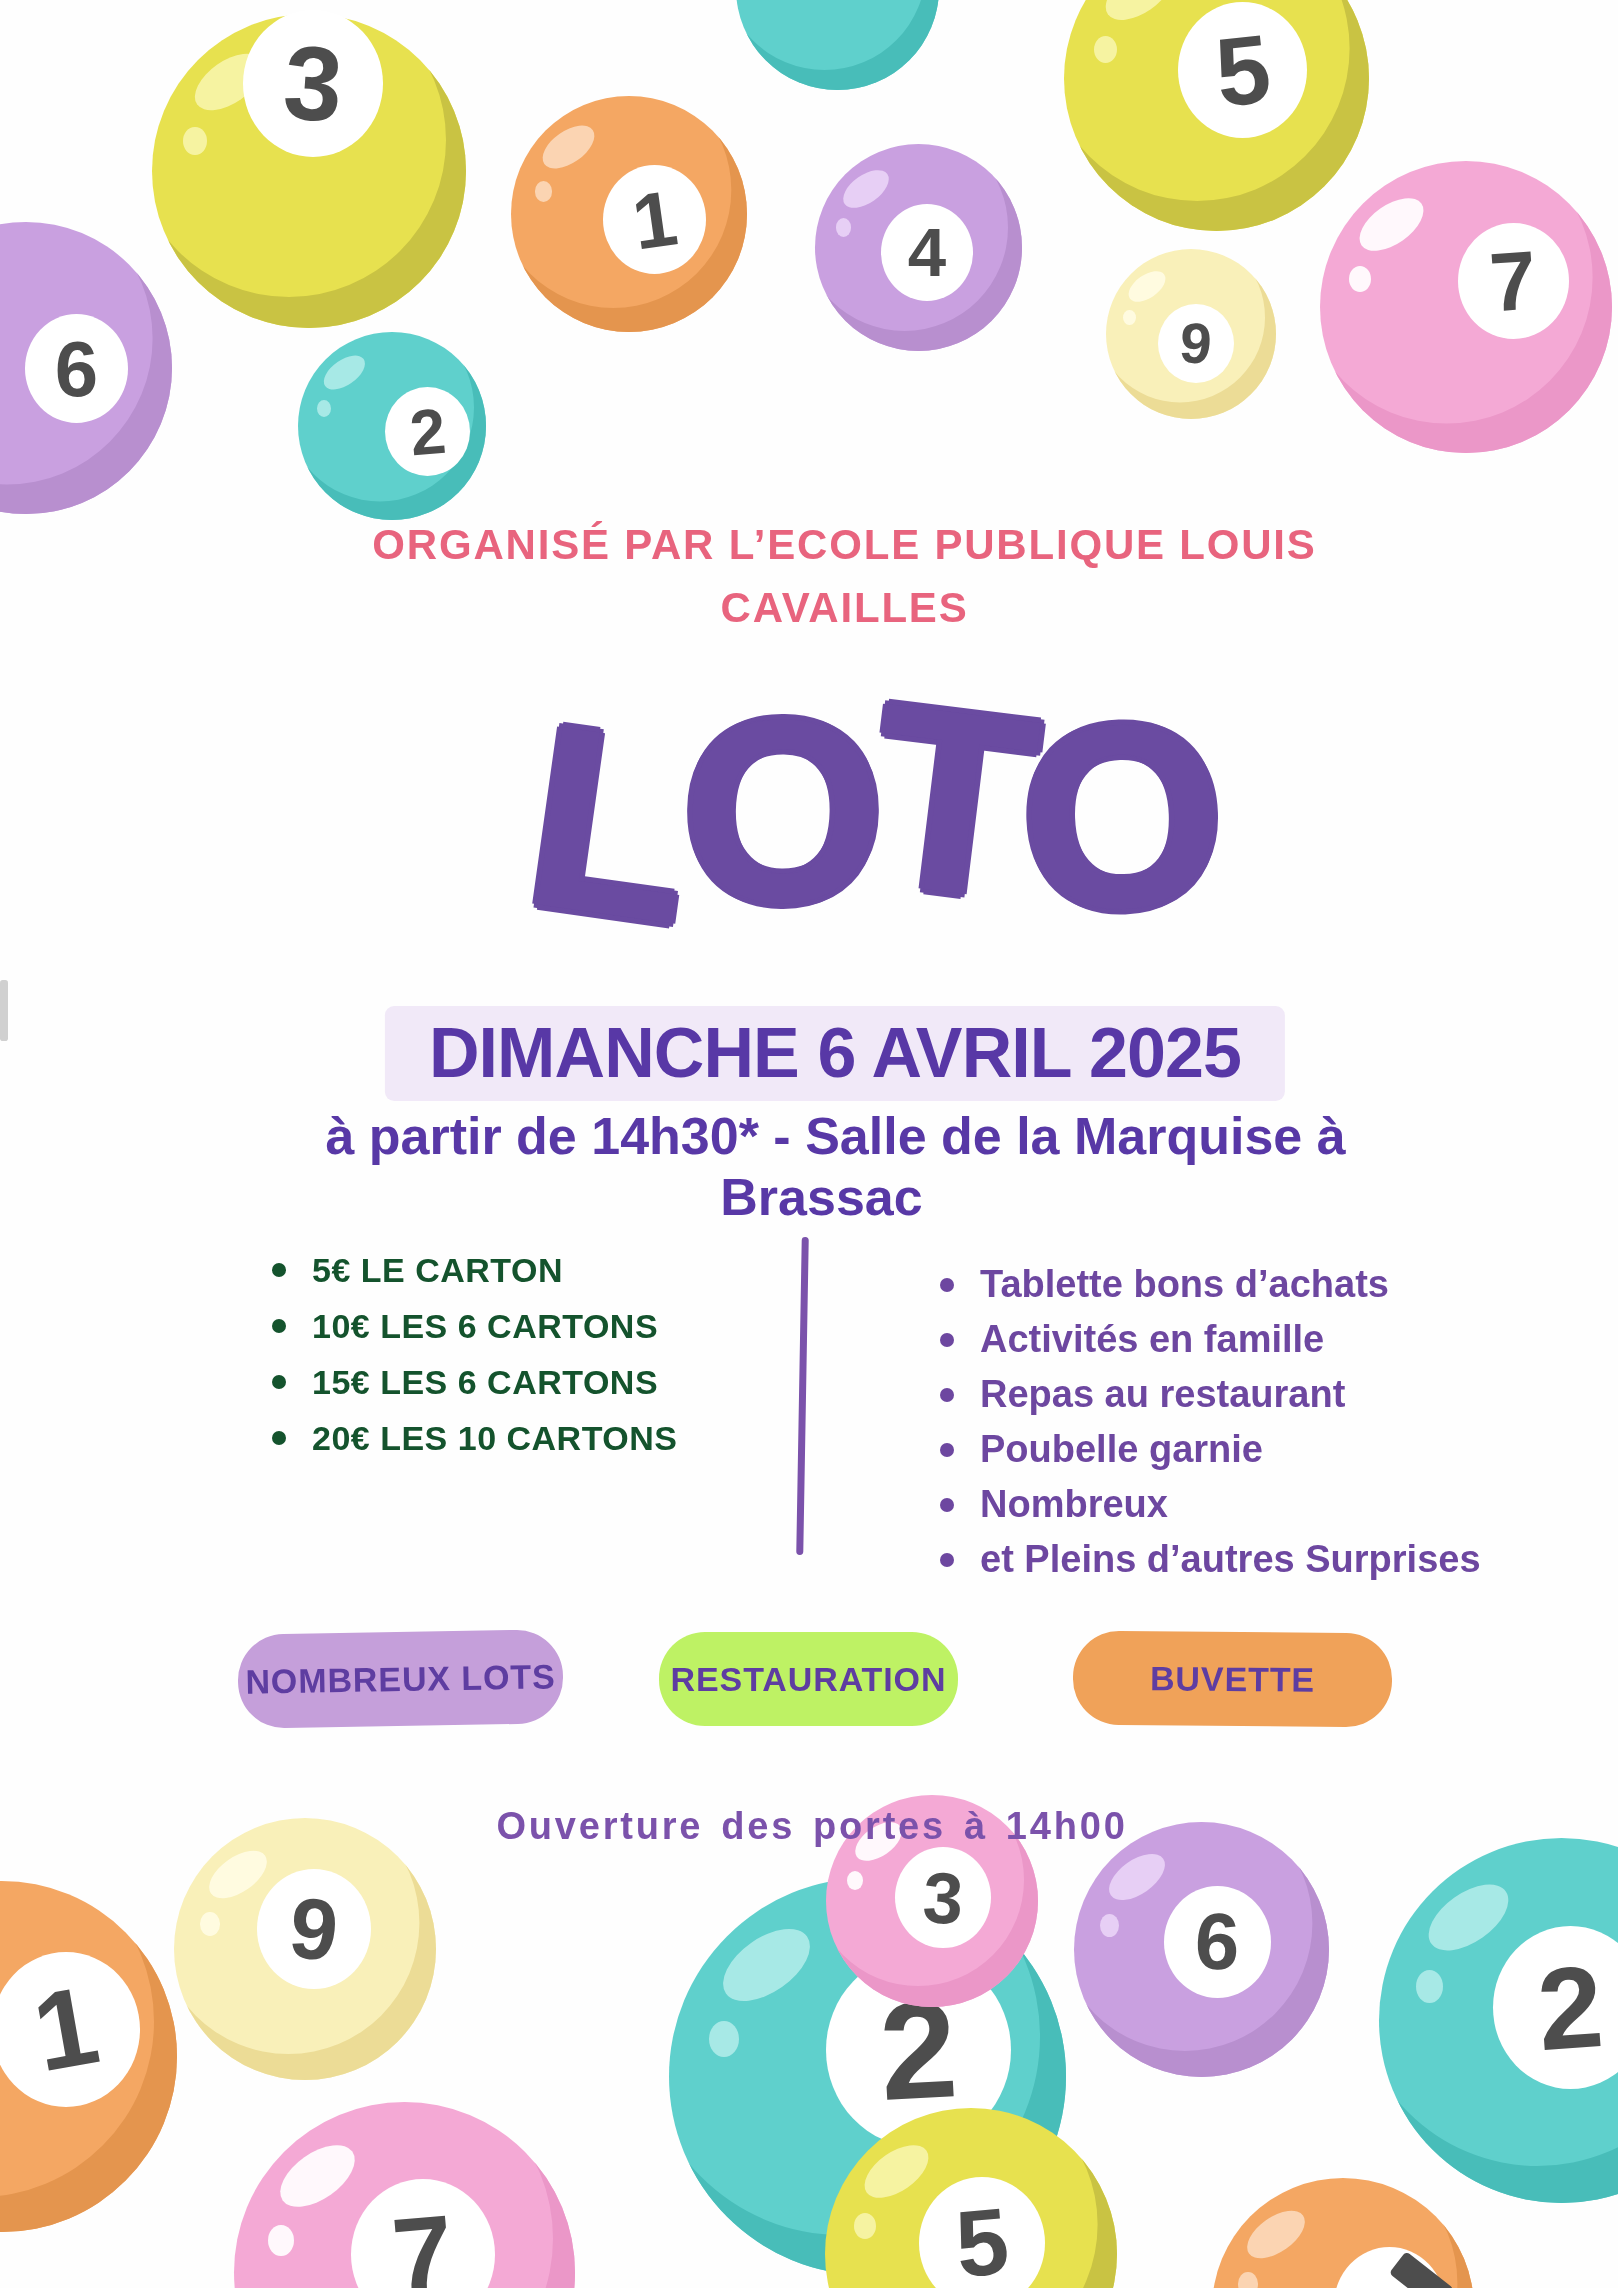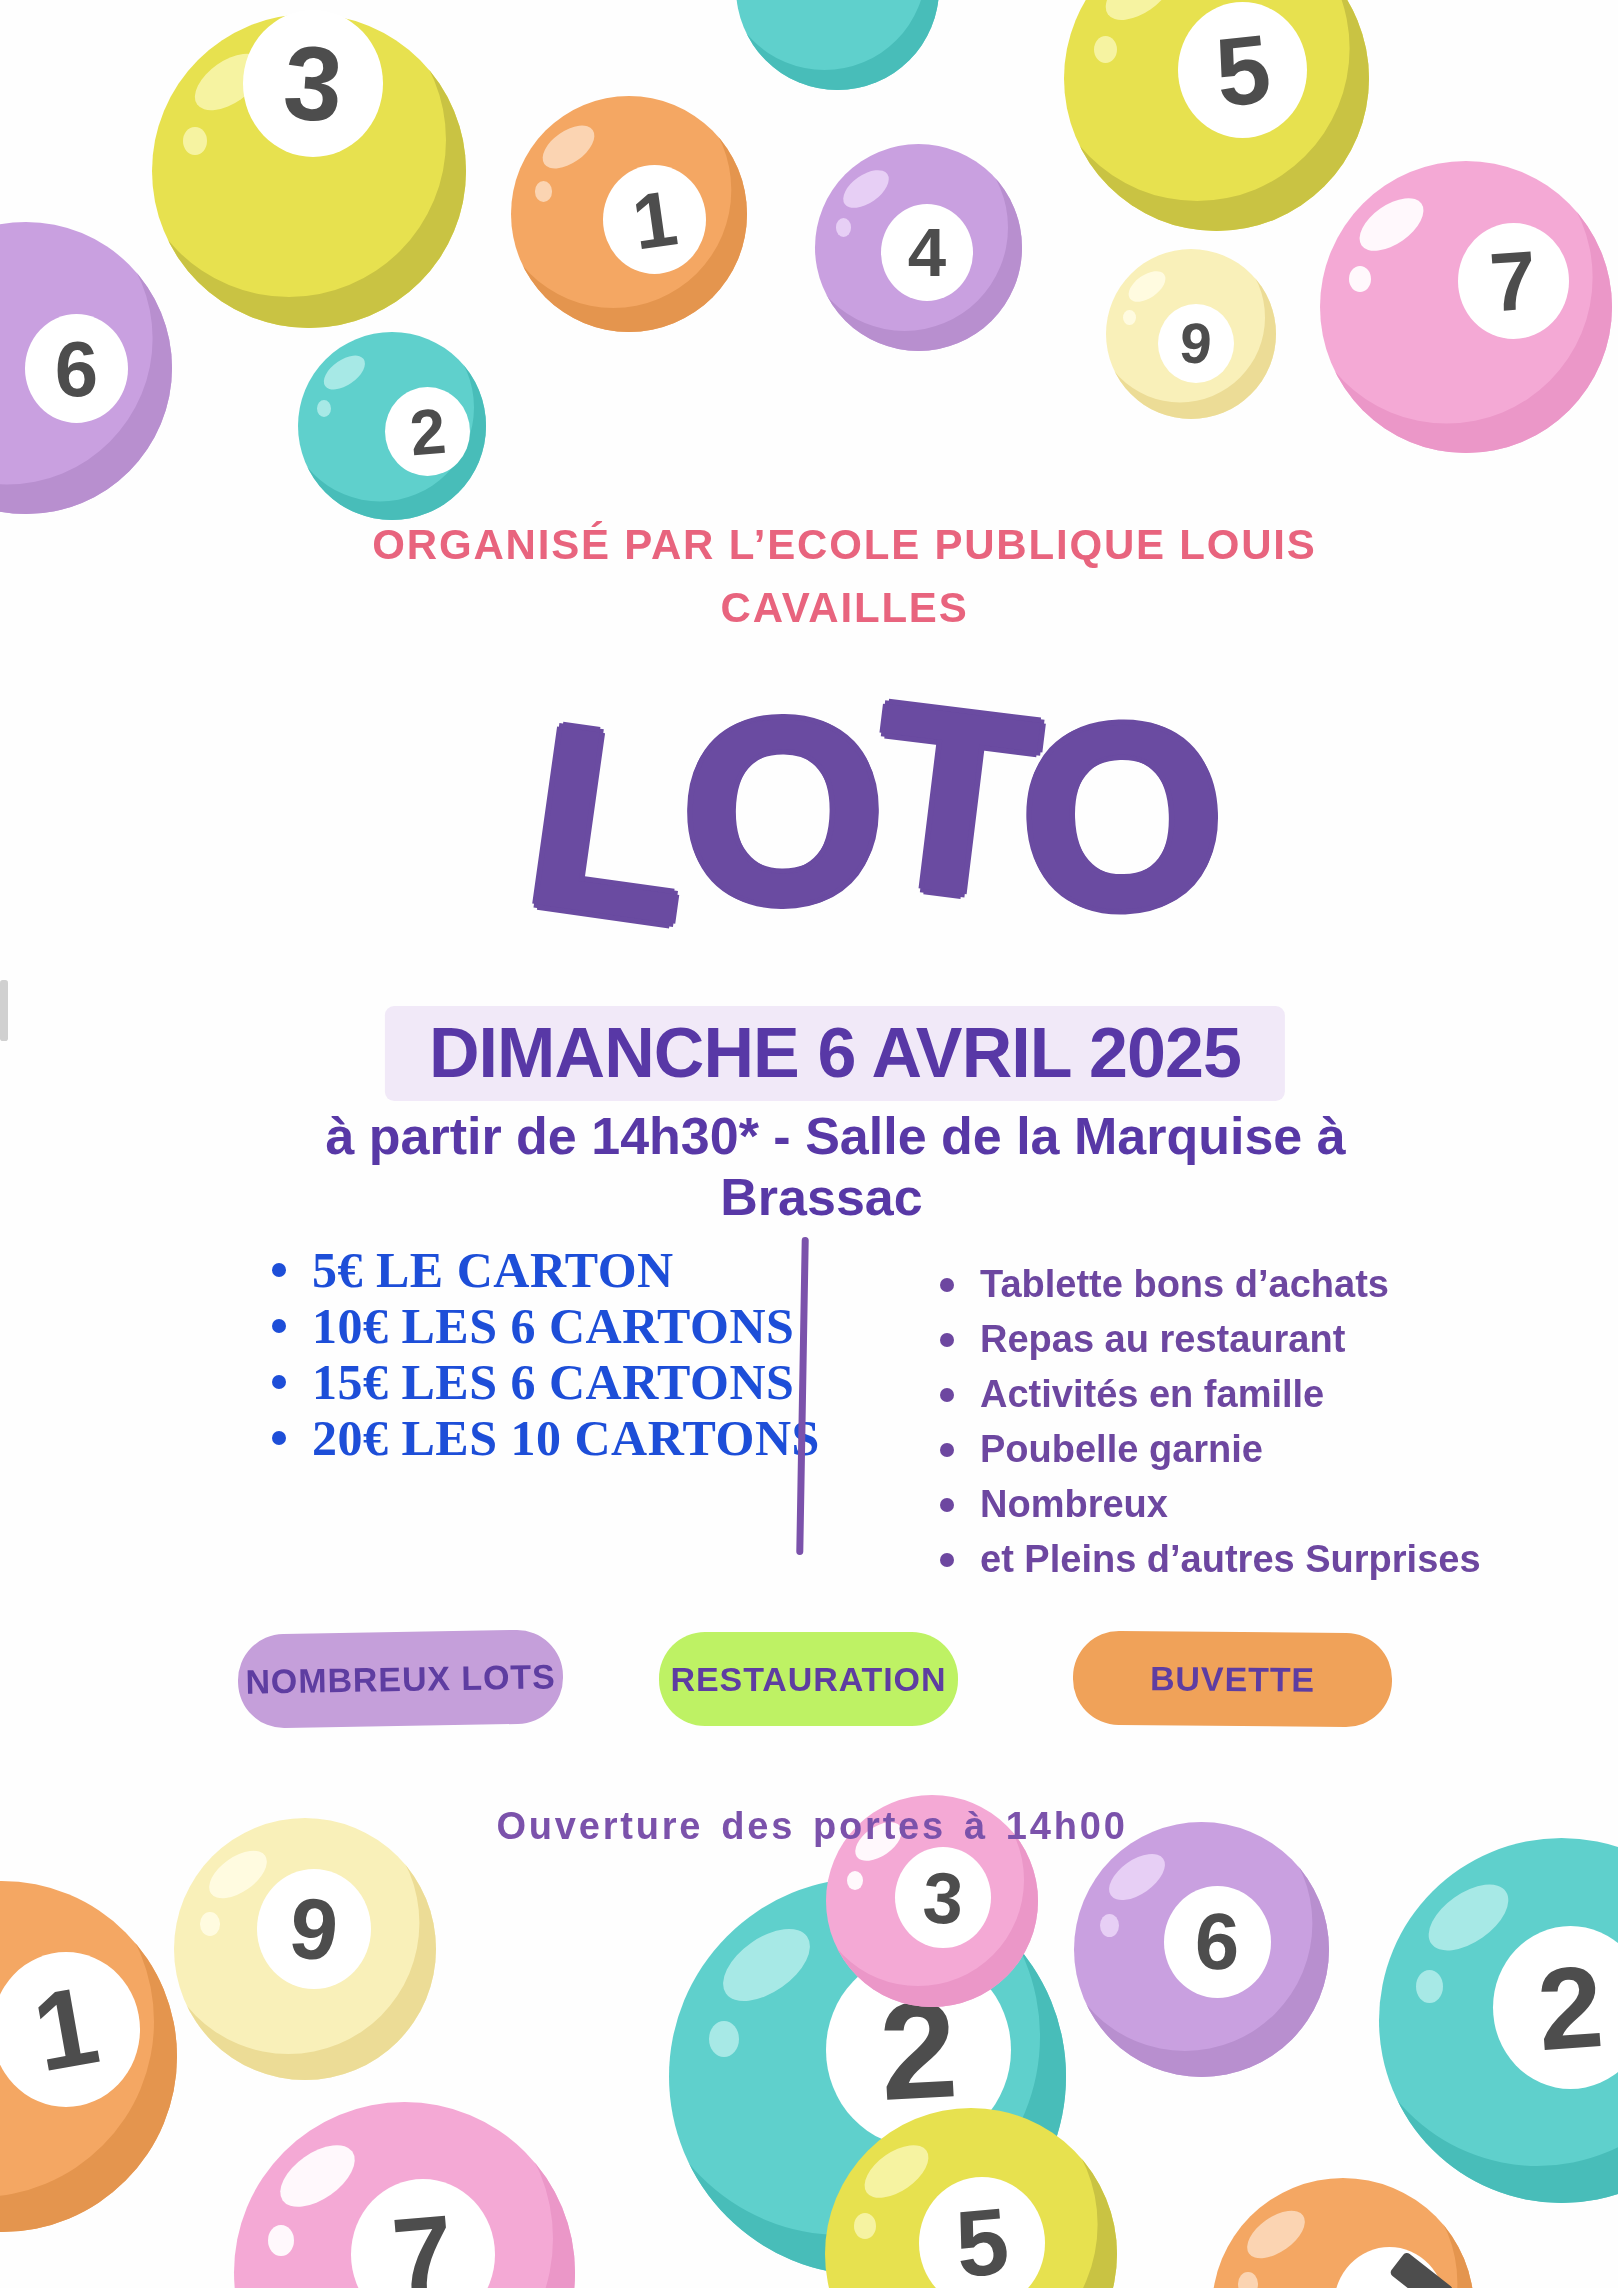--- a/index.html
+++ b/index.html
@@ -44,21 +44,21 @@
   .subtitle1{
     position:absolute;top:1106px;left:0;width:1671px;text-align:center;
     color:#5838a6;font-weight:700;font-size:52px;
   }
   .subtitle2{
     position:absolute;top:1167px;left:0;width:1643px;text-align:center;
     color:#5838a6;font-weight:700;font-size:52px;
   }
   .list{position:absolute;list-style:none;margin:0;padding:0;}
   .pricing{top:1242px;left:272px;}
-  .pricing li{height:56px;display:flex;align-items:center;color:#1d4ed8;font-weight:700;font-size:50px;letter-spacing:0.5px;font-family:Liberation Serif, serif;}
+  .pricing li{height:56px;display:flex;align-items:center;color:#14532d;font-weight:700;font-size:34px;letter-spacing:0.5px;}
   .prizes{top:1257px;left:940px;}
   .prizes li{height:55px;display:flex;align-items:center;color:#6d47a0;font-weight:700;font-size:38px;}
   .bullet{width:14px;height:14px;border-radius:50%;background:currentColor;margin-right:26px;flex:0 0 auto;}
   .divider{
     position:absolute;left:799px;top:1237px;width:6.5px;height:318px;
     background:#7b52ab;border-radius:3.7px;transform:rotate(1deg);
   }
   .badge{
     position:absolute;top:1632px;height:94px;border-radius:46px;
     display:flex;align-items:center;justify-content:center;
@@ -234,25 +234,25 @@
 
     <div class="divider"></div>
 
     <ul class="list prizes">
       <li>
           <span class="bullet"></span>
           <span>Tablette bons d’achats</span>
         </li>
       <li>
           <span class="bullet"></span>
+          <span>Activités en famille</span>
+        </li>
+      <li>
+          <span class="bullet"></span>
           <span>Repas au restaurant</span>
-        </li>
-      <li>
-          <span class="bullet"></span>
-          <span>Activités en famille</span>
         </li>
       <li>
           <span class="bullet"></span>
           <span>Poubelle garnie</span>
         </li>
       <li>
           <span class="bullet"></span>
           <span>Nombreux</span>
         </li>
       <li>

